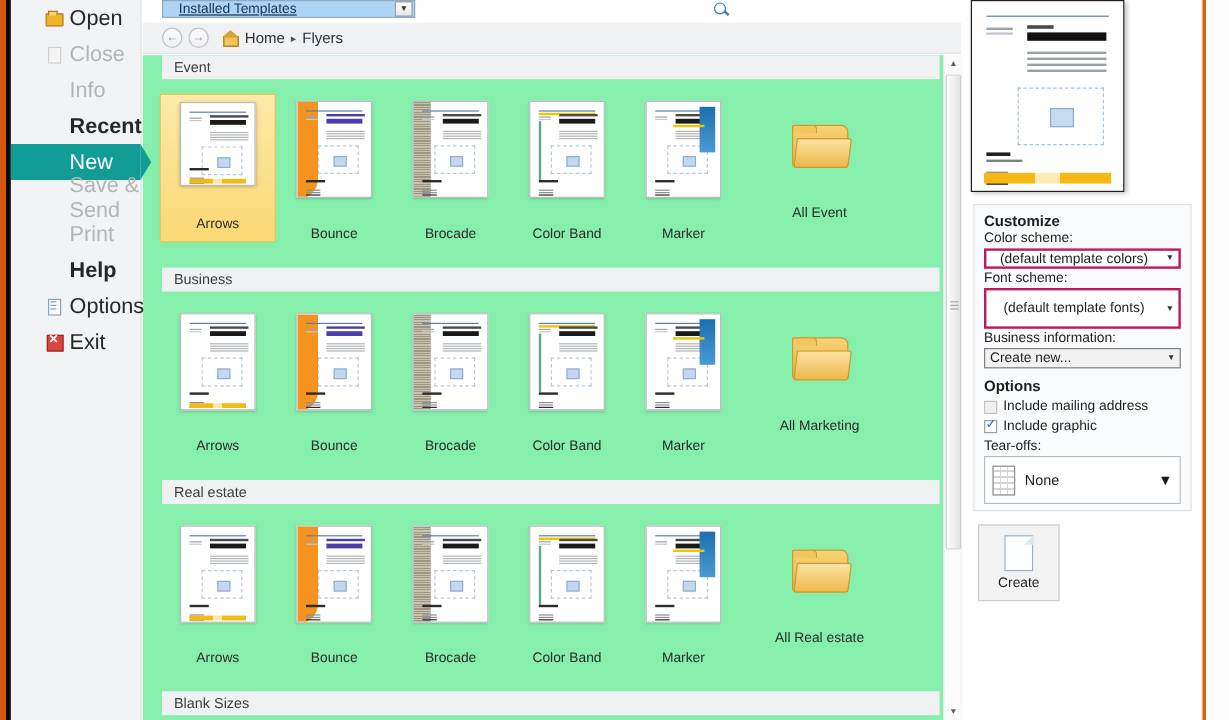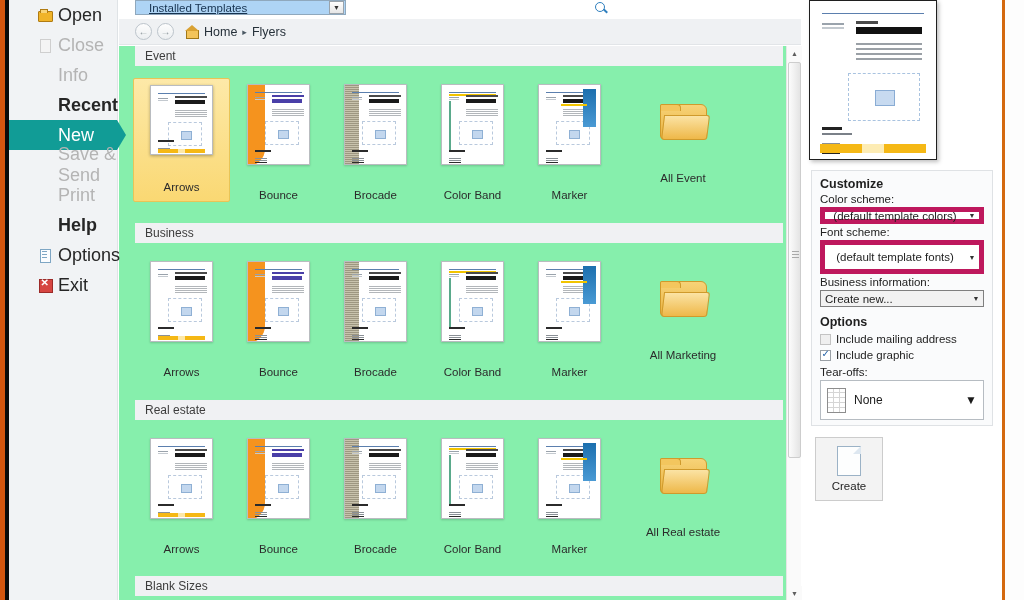--- a/index.html
+++ b/index.html
@@ -239,21 +239,21 @@
   .pv-bar { position:absolute; left:10px; right:10px; bottom:6px; height:9px;
             background:linear-gradient(90deg,#f5b815 0 40%,#fdecb4 40% 60%,#f5b815 60% 100%); }
 
   .cust-box {
     position:absolute; left:6px; top:170px; width:182px; height:256px;
     background:#fafbfc; border:1px solid #dfe2e5; padding:6px 8px;
   }
   .sec-title { font-size:12.5px; font-weight:bold; color:#1f1f1f; margin-bottom:2px; }
   .fld-label { font-size:11.5px; color:#222; margin:2px 0 2px; }
   .combo {
-    width:100%; height:17px; background:#fff; border:5px solid #be185d;
+    width:100%; height:17px; background:#fff; border:2px solid #be185d;
     display:flex; align-items:center; position:relative; font-size:11.5px; color:#1e1e1e;
   }
   .combo .val { flex:1; text-align:center; }
   .combo .val.left { text-align:left; padding-left:4px; }
   .combo .car { width:14px; text-align:center; font-size:7px; color:#333; }
   .combo.tall { height:34px; }
   .combo.bi { border:1px solid #7f7f7f; background:#f2f2f2; }
   .chk-row { display:flex; align-items:center; gap:5px; margin-top:4px; font-size:11.5px; color:#1f1f1f; }
   .chk {
     width:11px; height:11px; border:1px solid #9aa0a6; background:#fff;

